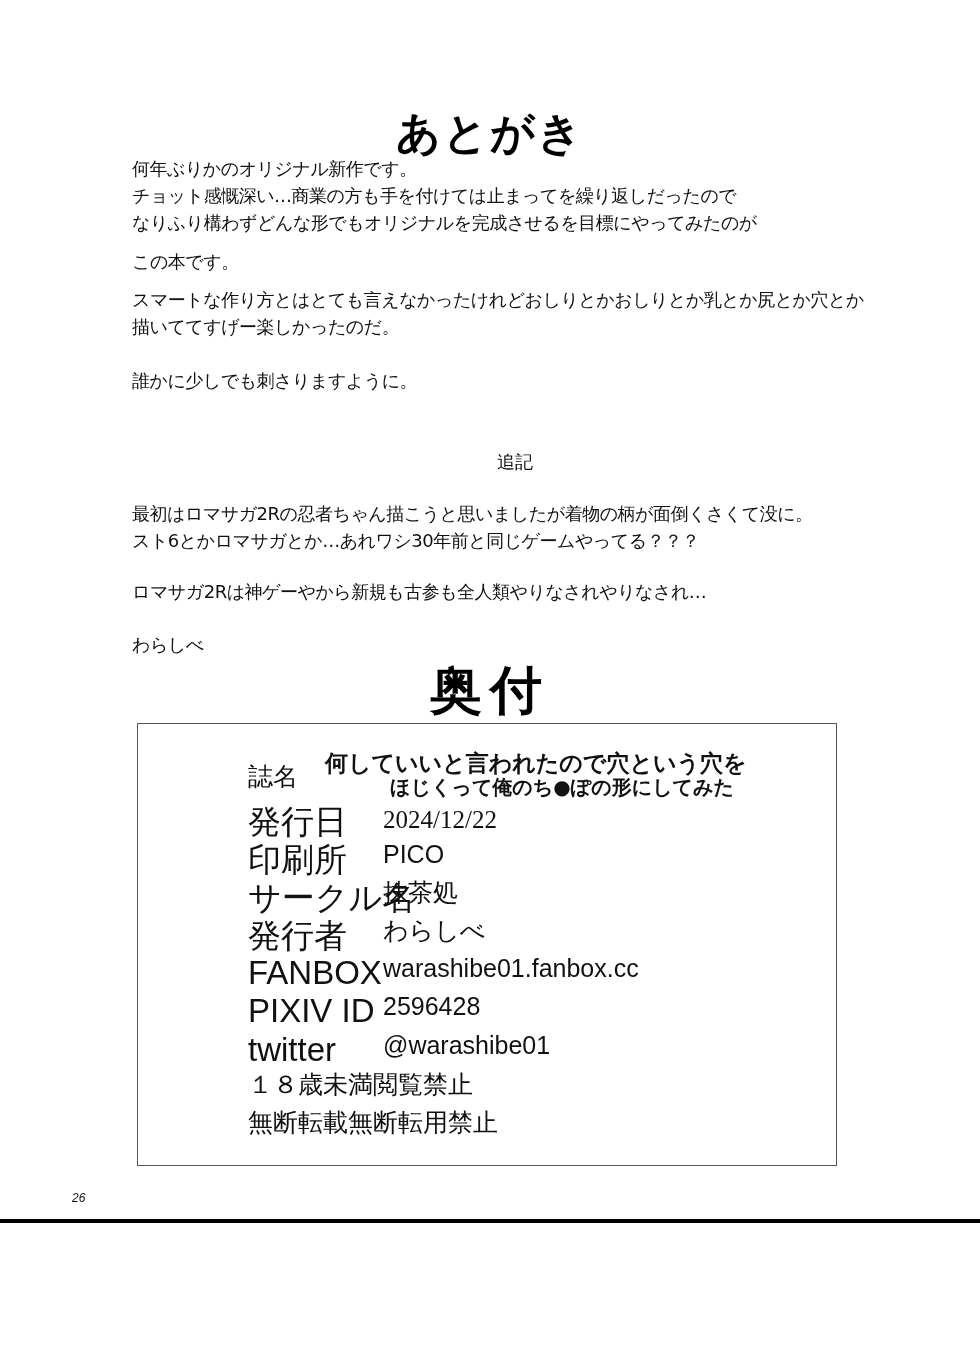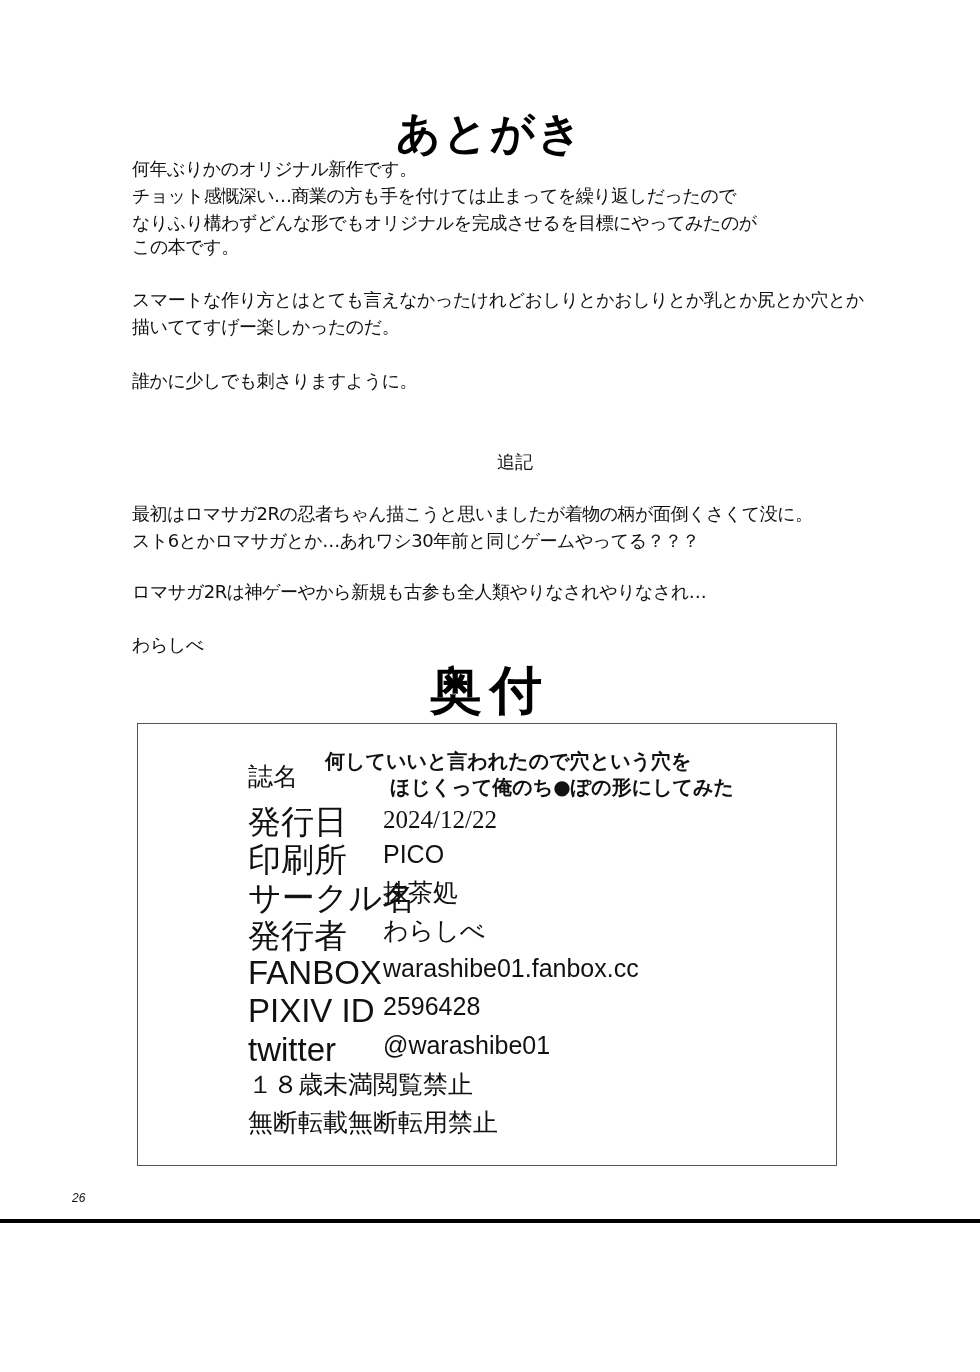--- a/index.html
+++ b/index.html
@@ -4,40 +4,40 @@
 <style>
   html, body { margin: 0; padding: 0; background: #ffffff; }
   body { width: 980px; height: 1372px; position: relative; overflow: hidden; color: #111; font-family: "DejaVu Sans", sans-serif; }
   .heading { position: absolute; left: 0; width: 980px; text-align: center; font-weight: bold; color: #000; }
   .atogaki-title { top: 104px; font-size: 44px; letter-spacing: 2px; }
   .body-line { position: absolute; left: 132px; font-size: 18px; line-height: 22px; white-space: nowrap; letter-spacing: -0.5px; text-align: right; }
   .tsuiki { position: absolute; left: 0; width: 1030px; text-align: center; top: 450px; font-size: 18px; }
   .okuzuke-title { top: 656px; font-size: 52px; letter-spacing: 8px; }
   .colophon-box { position: absolute; left: 137px; top: 723px; width: 700px; height: 443px; border: 1px solid #555; box-sizing: border-box; }
   .title-label { position: absolute; left: 248px; top: 760px; font-size: 25px; }
-  .title-line1 { position: absolute; left: 325px; top: 748px; font-size: 20px; font-weight: bold; white-space: nowrap; }
+  .title-line1 { position: absolute; left: 325px; top: 748px; font-size: 23px; font-weight: bold; white-space: nowrap; }
   .title-line2 { position: absolute; left: 390px; top: 774px; font-size: 20px; font-weight: bold; white-space: nowrap; }
   .row-label { position: absolute; left: 248px; font-size: 33px; white-space: nowrap; }
   .row-value { position: absolute; left: 383px; font-size: 25px; white-space: nowrap; }
   .row-value.serif { font-family: "Liberation Serif", serif; font-size: 25px; }
   .row-value.narrow { font-family: "Liberation Sans", sans-serif; text-align: right; }
   .row-label.narrow { font-family: "Liberation Sans", sans-serif; }
   .notice { position: absolute; left: 248px; font-size: 25px; white-space: nowrap; }
   .page-number { position: absolute; left: 72px; top: 1191px; font-size: 12px; font-family: "Liberation Sans", sans-serif; font-style: italic; }
   .footer-rule { position: absolute; left: 0; top: 1219px; width: 980px; height: 4px; background: #000; }
 </style>
 </head>
 <body>
 
 <div class="heading atogaki-title">あとがき</div>
 
 <div class="body-line" style="top:158px">何年ぶりかのオリジナル新作です。</div>
 <div class="body-line" style="top:185px">チョット感慨深い…商業の方も手を付けては止まってを繰り返しだったので</div>
 <div class="body-line" style="top:212px">なりふり構わずどんな形でもオリジナルを完成させるを目標にやってみたのが</div>
-<div class="body-line" style="top:236px">この本です。</div>
+<div class="body-line" style="top:251px">この本です。</div>
 <div class="body-line" style="top:289px">スマートな作り方とはとても言えなかったけれどおしりとかおしりとか乳とか尻とか穴とか</div>
 <div class="body-line" style="top:316px">描いててすげー楽しかったのだ。</div>
 <div class="body-line" style="top:370px">誰かに少しでも刺さりますように。</div>
 
 <div class="tsuiki">追記</div>
 
 <div class="body-line" style="top:503px">最初はロマサガ2Rの忍者ちゃん描こうと思いましたが着物の柄が面倒くさくて没に。</div>
 <div class="body-line" style="top:530px">スト6とかロマサガとか…あれワシ30年前と同じゲームやってる？？？</div>
 <div class="body-line" style="top:581px">ロマサガ2Rは神ゲーやから新規も古参も全人類やりなされやりなされ…</div>
 <div class="body-line" style="top:634px">わらしべ</div>

